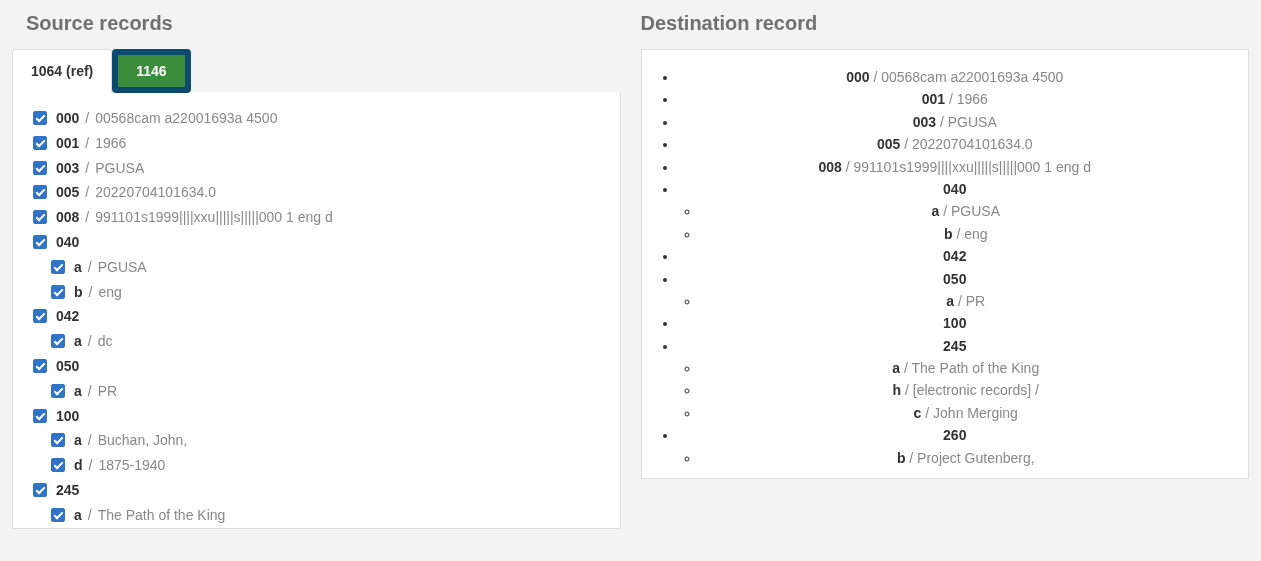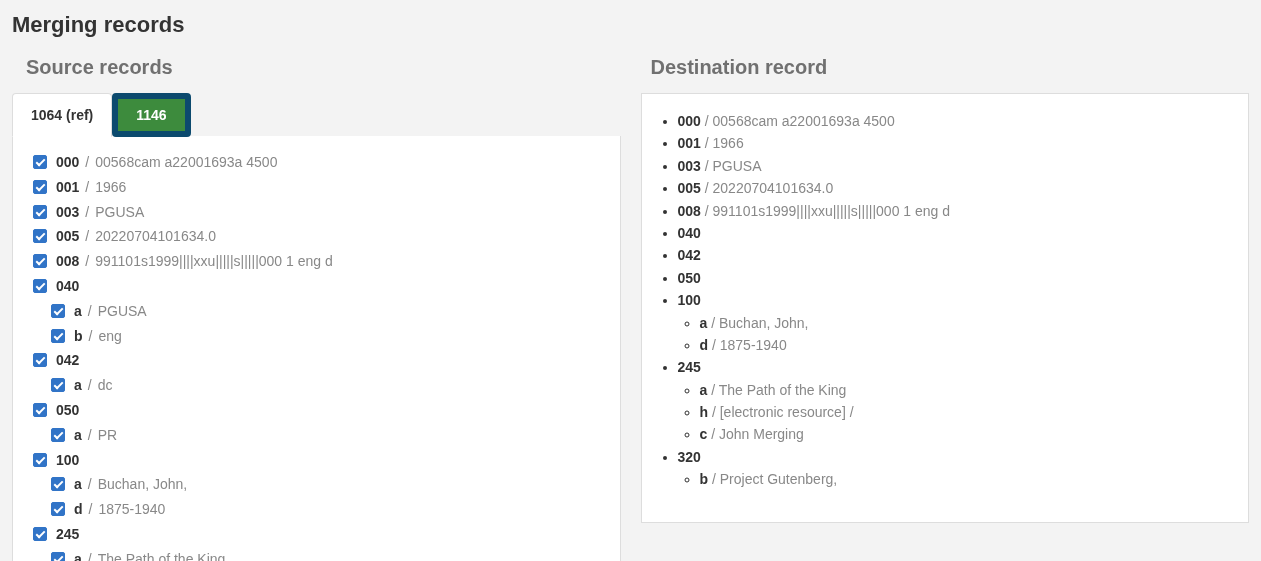--- a/index.html
+++ b/index.html
@@ -28,21 +28,21 @@
     flex: 1;
     min-width: 0;
   }
   h2.section-title {
     font-size: 20px;
     font-weight: bold;
     color: #707070;
     margin: 0 0 14px 14px;
   }
   h2.section-title.dest {
-    margin-left: 10px;
+    margin-left: 0;
   }
   .tabs {
     display: flex;
   }
   .tab {
     padding: 8px 18px;
     font-size: 14px;
     font-weight: bold;
     cursor: pointer;
     border: 1px solid transparent;
@@ -119,39 +119,39 @@
     margin: 0;
     padding-left: 20px;
   }
   ul.dest-list ul {
     padding-left: 22px;
     list-style-type: circle;
   }
   ul.dest-list li {
     line-height: 1.6;
     color: #333;
+    text-align: center;
   }
   ul.dest-list li > ul > li {
     color: #333;
   }
   .dtag {
     font-weight: bold;
   }
   .dsep {
     color: #888;
   }
   .dval {
     color: #888;
   }
 </style>
 </head>
 <body>
 
 <div class="page">
-  <h1 class="page-title">Merging records</h1>
   <div class="columns">
     <div class="col">
       <h2 class="section-title">Source records</h2>
       <div class="tabs" id="tabs-host">
           <button class="tab active">1064 (ref)</button>
           <button class="tab other">1146</button>
         </div>
       <div class="panel src-panel" id="source-fields">
           <div class="field-row">
             <input type="checkbox" checked="" style="">
@@ -249,32 +249,34 @@
     </div>
     <div class="col">
       <h2 class="section-title dest">Destination record</h2>
       <div class="panel">
         <ul class="dest-list" id="dest-fields">
             <li><span class="dtag">000</span><span class="dsep"> / </span><span class="dval">00568cam a22001693a 4500</span></li>
             <li><span class="dtag">001</span><span class="dsep"> / </span><span class="dval">1966</span></li>
             <li><span class="dtag">003</span><span class="dsep"> / </span><span class="dval">PGUSA</span></li>
             <li><span class="dtag">005</span><span class="dsep"> / </span><span class="dval">20220704101634.0</span></li>
             <li><span class="dtag">008</span><span class="dsep"> / </span><span class="dval">991101s1999||||xxu|||||s|||||000 1 eng d</span></li>
-            <li><span class="dtag">040</span></li>
+            <li><span class="dtag">040</span><ul>
+                <li><span class="dtag">a</span><span class="dsep"> / </span><span class="dval">PGUSA</span></li>
+                <li><span class="dtag">b</span><span class="dsep"> / </span><span class="dval">eng</span></li>
+              </ul></li>
             <li><span class="dtag">042</span></li>
-            <li><span class="dtag">050</span></li>
-            <li><span class="dtag">100</span><ul>
-                <li><span class="dtag">a</span><span class="dsep"> / </span><span class="dval">Buchan, John,</span></li>
-                <li><span class="dtag">d</span><span class="dsep"> / </span><span class="dval">1875-1940</span></li>
-              </ul></li>
+            <li><span class="dtag">050</span><ul>
+                <li><span class="dtag">a</span><span class="dsep"> / </span><span class="dval">PR</span></li>
+              </ul></li>
+            <li><span class="dtag">100</span></li>
             <li><span class="dtag">245</span><ul>
                 <li><span class="dtag">a</span><span class="dsep"> / </span><span class="dval">The Path of the King</span></li>
-                <li><span class="dtag">h</span><span class="dsep"> / </span><span class="dval">[electronic resource] /</span></li>
+                <li><span class="dtag">h</span><span class="dsep"> / </span><span class="dval">[electronic records] /</span></li>
                 <li><span class="dtag">c</span><span class="dsep"> / </span><span class="dval">John Merging</span></li>
               </ul></li>
-            <li><span class="dtag">320</span><ul>
+            <li><span class="dtag">260</span><ul>
                 <li><span class="dtag">b</span><span class="dsep"> / </span><span class="dval">Project Gutenberg,</span></li>
               </ul></li>
           </ul>
       </div>
     </div>
   </div>
 </div>
 
 </body></html>

